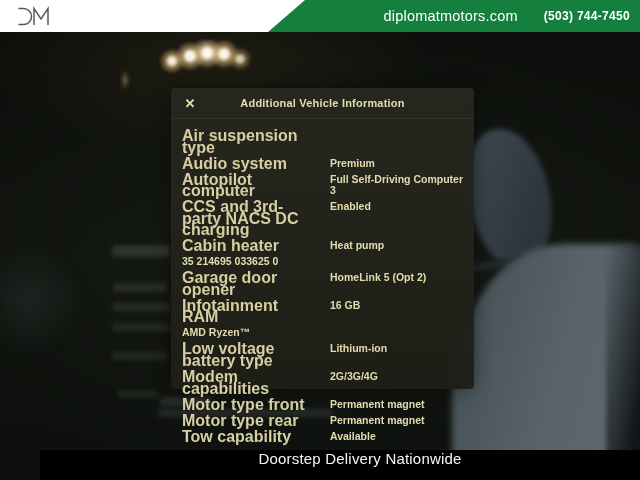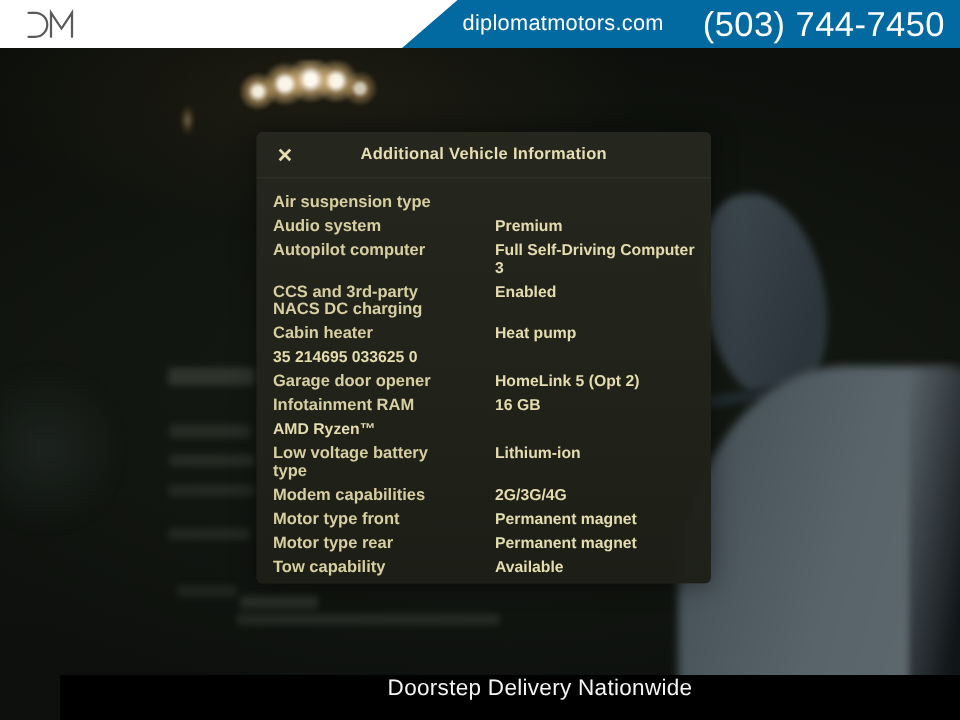--- a/index.html
+++ b/index.html
@@ -3,28 +3,28 @@
 <meta charset="utf-8">
 <style>
   html,body { margin:0; padding:0; background:#222; }
   .screen {
     position:relative; width:640px; height:480px; overflow:hidden;
     font-family:"Liberation Sans", sans-serif; background:#0d100c;
     -webkit-font-smoothing:antialiased;
   }
 
   
-  .top-bar { position:absolute; top:0; left:0; width:640px; height:32px; background:#0369a1; z-index:6; }
+  .top-bar { position:absolute; top:0; left:0; width:640px; height:32px; background:#15803d; z-index:6; }
   .white-wedge { position:absolute; inset:0; background:#fff;
     clip-path:polygon(0 0, 305px 0, 268px 32px, 0 32px); }
   .logo { position:absolute; left:13px; top:5px; }
   .brand-text { position:absolute; right:10px; top:0; height:32px;
     display:flex; align-items:center; gap:26px; color:#fff; }
   .website { font-size:14.5px; font-weight:500; letter-spacing:.2px; }
-  .phone   { font-size:23px; font-weight:400; letter-spacing:.3px; }
+  .phone   { font-size:12px; font-weight:700; letter-spacing:.3px; }
 
   
   .photo { position:absolute; top:32px; left:0; width:640px; height:418px; overflow:hidden;
     background:
       radial-gradient(ellipse 320px 130px at 205px 28px, rgba(88,68,38,0.22), transparent 70%),
       radial-gradient(ellipse 500px 300px at 320px 220px, rgba(28,34,26,0.5), transparent 80%),
       linear-gradient(180deg,#0c0f0b 0%, #10130e 55%, #0d100d 100%);
   }
   .ceiling-lights { position:absolute; left:150px; top:8px; width:110px; height:36px;
     filter:blur(0.8px);
@@ -62,21 +62,21 @@
   .dialog-header { position:relative; height:30px;
     border-bottom:1px solid rgba(255,255,255,.05); }
   .dialog-title { text-align:center; line-height:30px; font-size:11px; font-weight:bold;
     color:#e6ddb2; letter-spacing:.2px; }
   .close-btn { position:absolute; left:11px; top:0; height:30px; width:16px;
     display:flex; align-items:center; justify-content:center;
     font-size:13px; font-weight:bold; color:#e6ddb2; cursor:pointer; }
   .rows { padding:11px 8px 0 11px; }
   .row { display:flex; align-items:flex-start; margin-bottom:4.4px; }
   .row .label { width:148px; flex:0 0 148px; padding-right:22px; box-sizing:border-box;
-    font-size:11px; line-height:11.6px; font-weight:bold; color:#d7cea1; }
+    font-size:16px; line-height:11.6px; font-weight:bold; color:#d7cea1; }
   .row .value { flex:1; font-size:10.5px; line-height:11.6px; font-weight:bold; color:#e4dbae; }
 
   
   .bottom-bar { position:absolute; top:450px; left:0; width:640px; height:30px; background:#000;
     display:flex; align-items:flex-start; justify-content:center; z-index:6;margin-left:40px; }
   .tagline { color:#f5f5f5; font-size:15px; letter-spacing:.2px; }
 </style>
 </head>
 <body>
 

